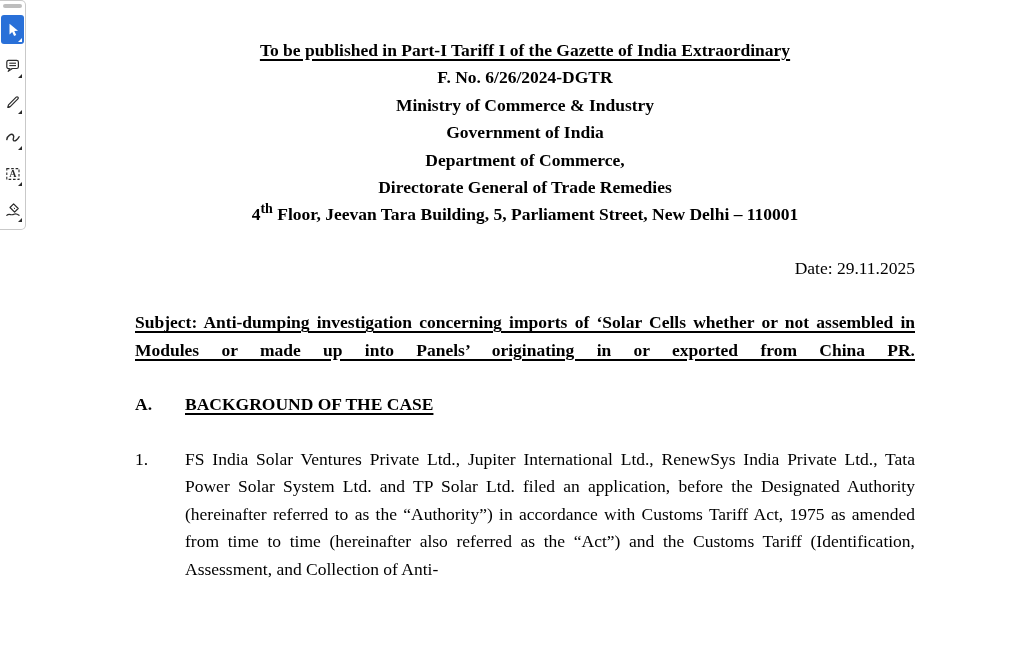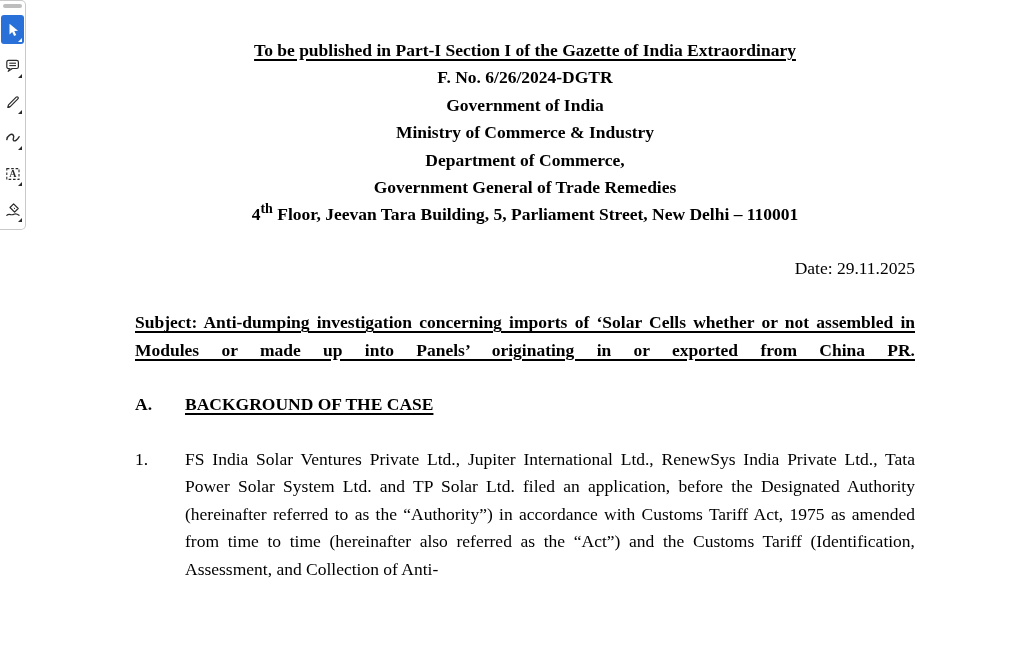--- a/index.html
+++ b/index.html
@@ -139,28 +139,28 @@
         <line x1="8.9" y1="5.8" x2="10" y2="6.9" stroke="#2a2a2a" stroke-width="1"></line>
         <path d="M1.8 13.4 C4.2 10.9 6.1 13.9 8.9 12.3 C10.5 11.4 12.2 11.9 14 13.3" fill="none" stroke="#2a2a2a" stroke-width="1.2" stroke-linecap="round"></path>
       </svg>
     </span>
     <span class="corner"></span>
   </div>
 </div>
 
 <div class="doc">
 
-  <div class="center b u gazette-heading">To be published in Part-I Section I of the Gazette of India Extraordinary</div>
+  <div class="center b u gazette-heading">To be published in Part-I Tariff I of the Gazette of India Extraordinary</div>
 
   <div class="center b file-no">F. No. 6/26/2024-DGTR</div>
 
+  <div class="center b">Ministry of Commerce &amp; Industry</div>
   <div class="center b">Government of India</div>
-  <div class="center b">Ministry of Commerce &amp; Industry</div>
   <div class="center b">Department of Commerce,</div>
-  <div class="center b">Government General of Trade Remedies</div>
+  <div class="center b">Directorate General of Trade Remedies</div>
 
   <div class="center b"><span>4</span><sup class="ord">th</sup><span> Floor, Jeevan Tara Building, 5, Parliament Street, New Delhi – 110001</span></div>
 
   <div class="date-line">Date: 29.11.2025</div>
 
 
   <div class="subject"><span class="u">Subject: Anti-dumping investigation concerning imports of ‘Solar Cells whether or not assembled in Modules or made up into Panels’ originating in or exported from China PR.</span></div>
 
   <div class="section-heading b">
     <div class="num-col">A.</div>

